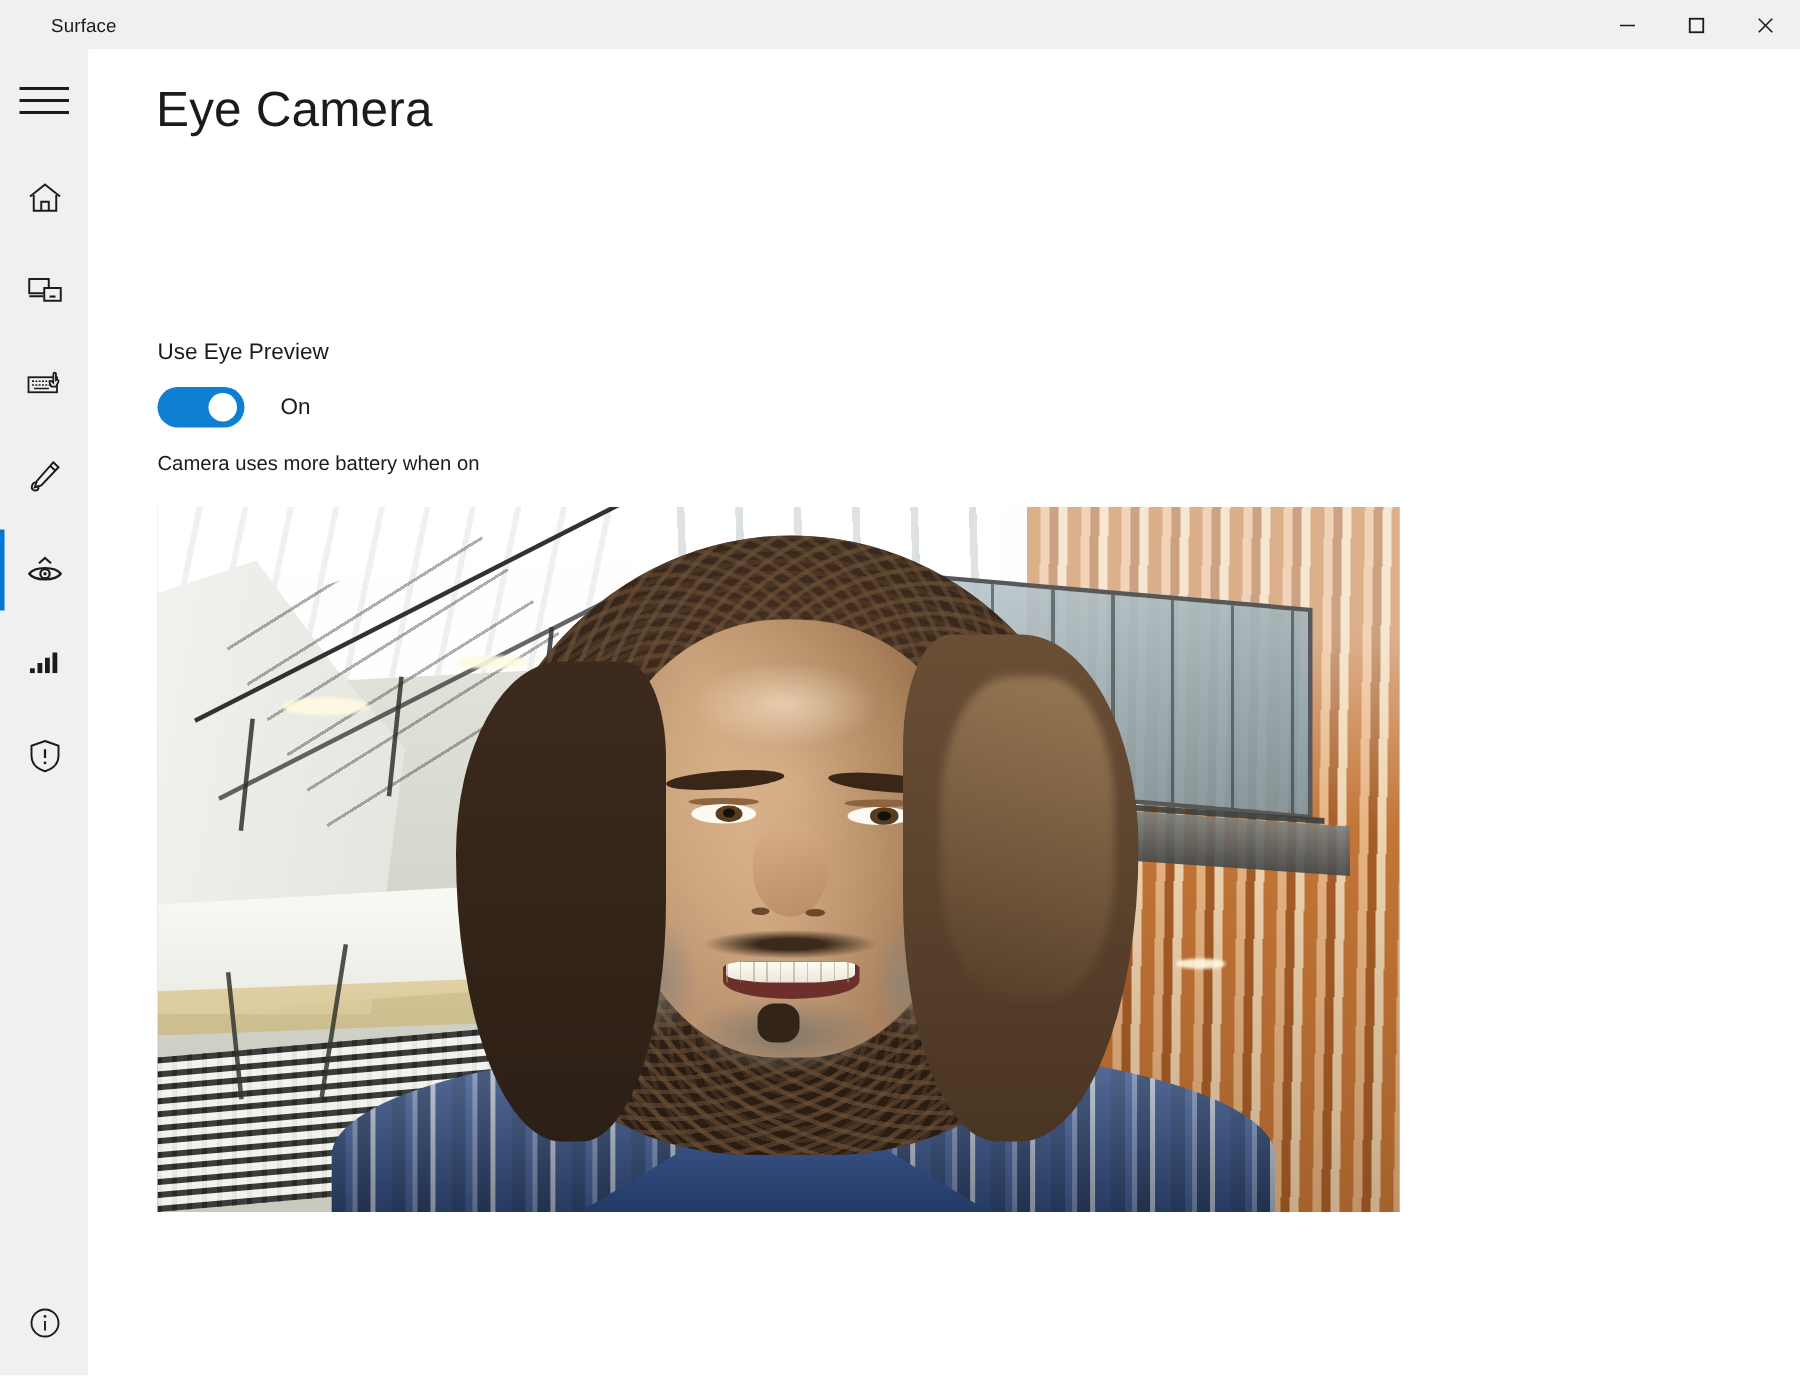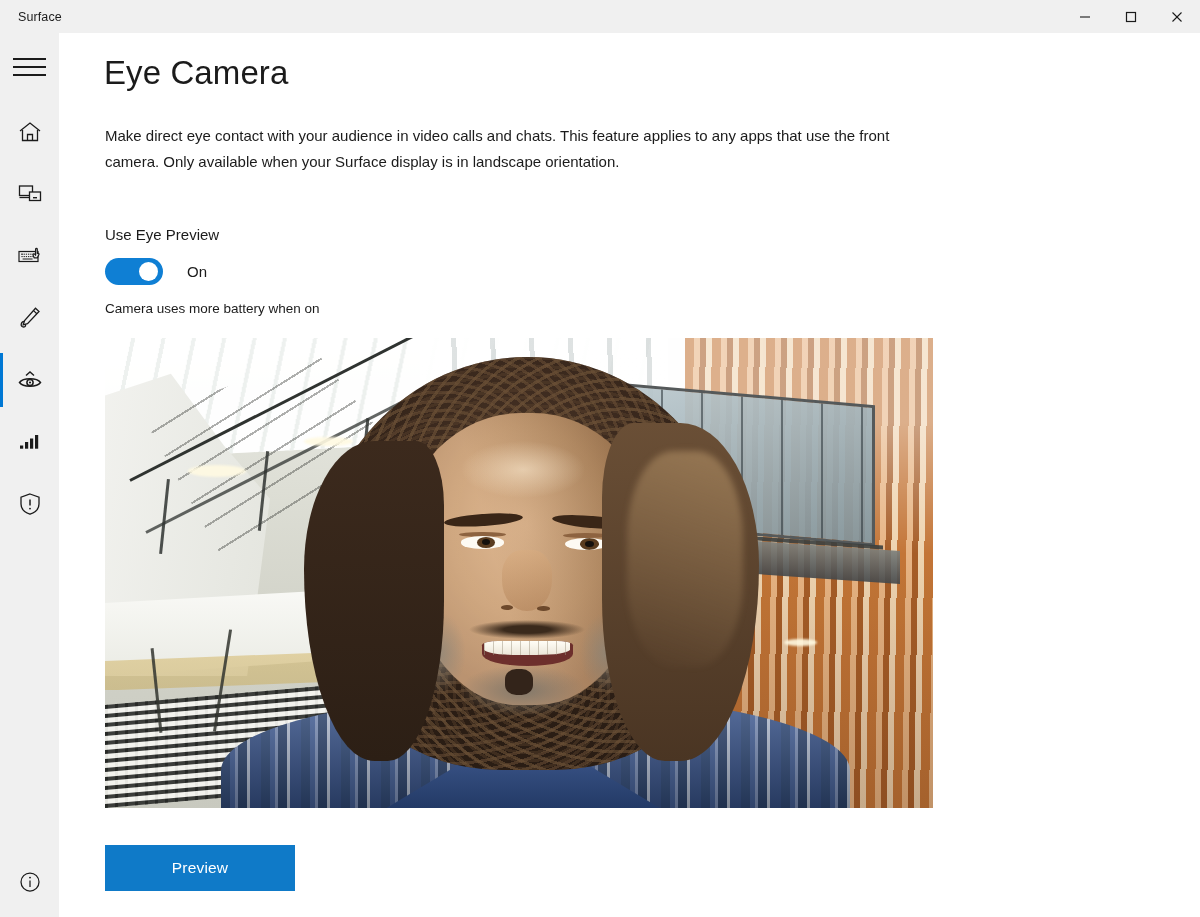--- a/index.html
+++ b/index.html
@@ -14,21 +14,21 @@
 
   .window { position: relative; width: 1200px; height: 917px; background:#ffffff; }
 
   
   .titlebar {
     position: absolute; top:0; left:0; width:1200px; height:33px;
     background:#f0f0f0;
     display:flex; align-items:center;
   }
   .titlebar-text {
-    font-size: 12.5px; color:#1b1b1b; padding-left:18px; letter-spacing:.1px;
+    font-size: 12.5px; color:#1b1b1b; padding-left:34px; letter-spacing:.1px;
     user-select:none;
   }
   .titlebar-spacer { flex:1; }
   .winbtn {
     width:46px; height:33px; display:flex; align-items:center; justify-content:center;
     cursor:default;
   }
   .winbtn svg { display:block; }
 
   
@@ -494,21 +494,20 @@
         </span>
       </div>
     </div>
 
   </div>
 
   <div class="content">
 
     <h1 class="page-title">Eye Camera</h1>
 
-    <p class="description">Make direct eye contact with your audience in video calls and chats. This feature applies to any apps that use the front camera. Only available when your Surface display is in landscape orientation.</p>
 
     <div class="setting-label">Use Eye Preview</div>
 
     <div class="toggle-row">
       <button class="toggle" role="switch" aria-checked="true">
         <span class="knob"></span>
       </button>
       <span class="toggle-state">On</span>
     </div>
 
@@ -586,16 +585,15 @@
           <div class="chin-beard"></div>
           <div class="soul-patch"></div>
 
           <div class="hair-side-l"></div>
           <div class="hair-side-r"></div>
           <div class="hair-hilite"></div>
         </div>
       </div>
     </div>
 
-    <button class="preview-btn">Preview</button>
 
   </div>
 </div>
 
 </body></html>

